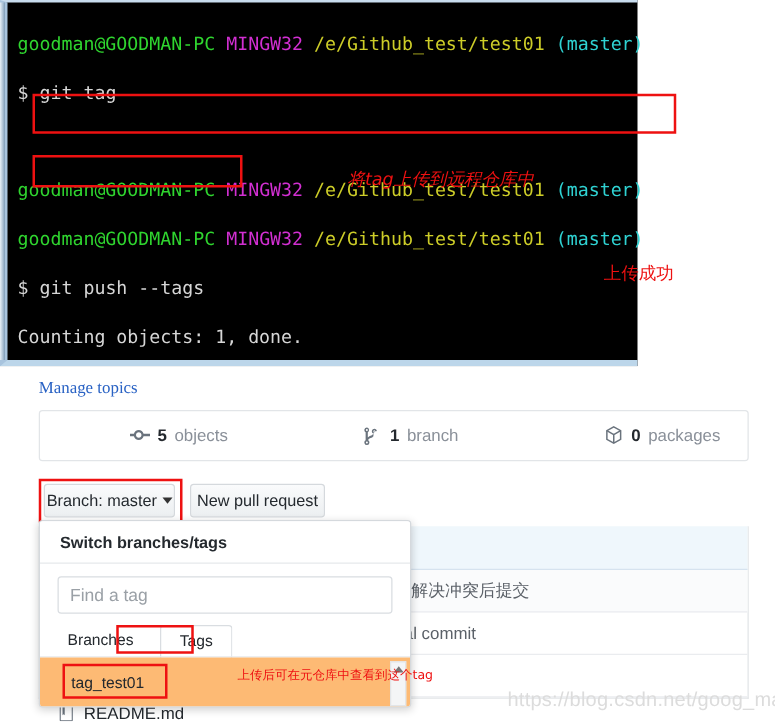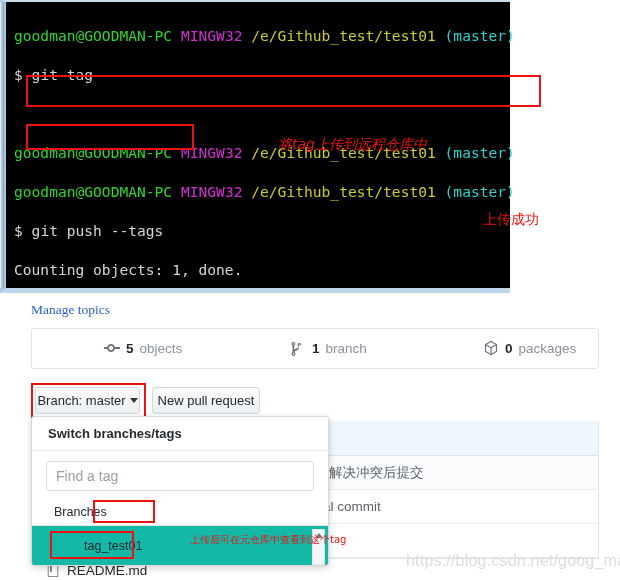--- a/index.html
+++ b/index.html
@@ -154,22 +154,22 @@
   #tab-tags{
     left:96px;width:56px;text-align:center;
     background:#ffffff;border:1px solid #d9dde1;
     border-bottom:1px solid #ffffff;border-radius:3px 3px 0 0;height:25px;
   }
   #tabs-underline{
     position:absolute;left:0;top:108px;width:100%;height:1px;background:#e6e9ec;
   }
   #tag-item{
     position:absolute;left:0;top:109px;width:100%;height:40px;
-    font-size:12.5px;color:#24292e;padding-left:52px;line-height:40px;
-    box-sizing:border-box;background:#14b8a6;
+    font-size:12.5px;color:#24292e;padding-left:25px;line-height:40px;
+    box-sizing:border-box;background:#fdba74;
   }
   #dd-scroll-up{
     position:absolute;right:3px;top:112px;width:13px;height:36px;
     background:#f4f5f6;border:1px solid #e2e5e8;box-sizing:border-box;
     display:flex;align-items:flex-start;justify-content:center;padding-top:3px;
   }
   #dd-scroll-up .arrow{
     width:0;height:0;border-left:4px solid transparent;
     border-right:4px solid transparent;border-bottom:5px solid #777;
   }
@@ -290,20 +290,21 @@
 
 <div id="new-pr-button">
   <span>New pull request</span>
 </div>
 
 <div id="branch-dropdown">
   <div id="dropdown-title">Switch branches/tags</div>
   <div id="find-tag-input" placeholder="Find a tag">Find a tag</div>
   <div id="tabs-row">
     <div class="dd-tab" id="tab-branches">Branches</div>
+    <div class="dd-tab" id="tab-tags">Tags</div>
   </div>
   <div id="tabs-underline"></div>
   <div id="tag-item">tag_test01</div>
   <div id="dd-scroll-up">
     <span class="arrow"></span>
   </div>
 </div>
 
 <div id="tags-hl"></div>
 <div id="tagitem-hl"></div>

